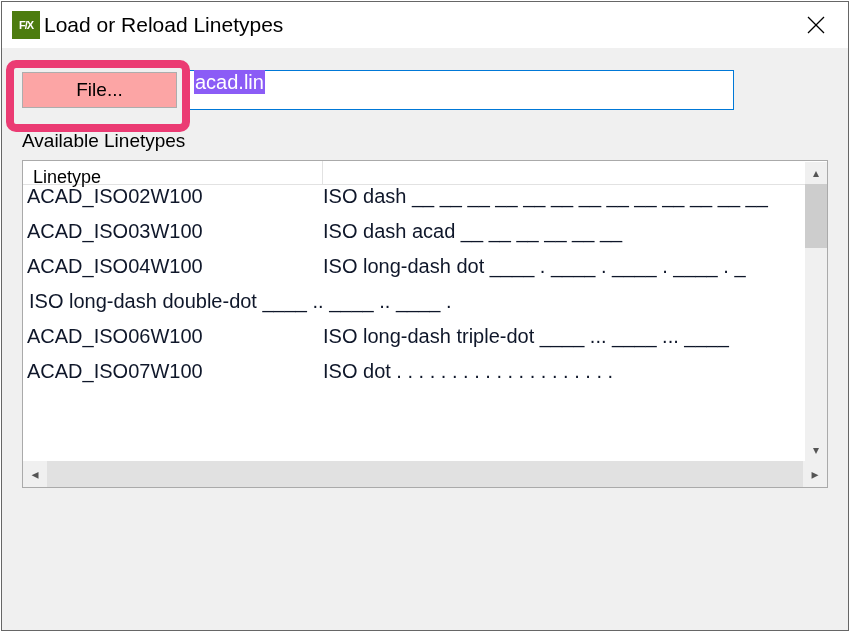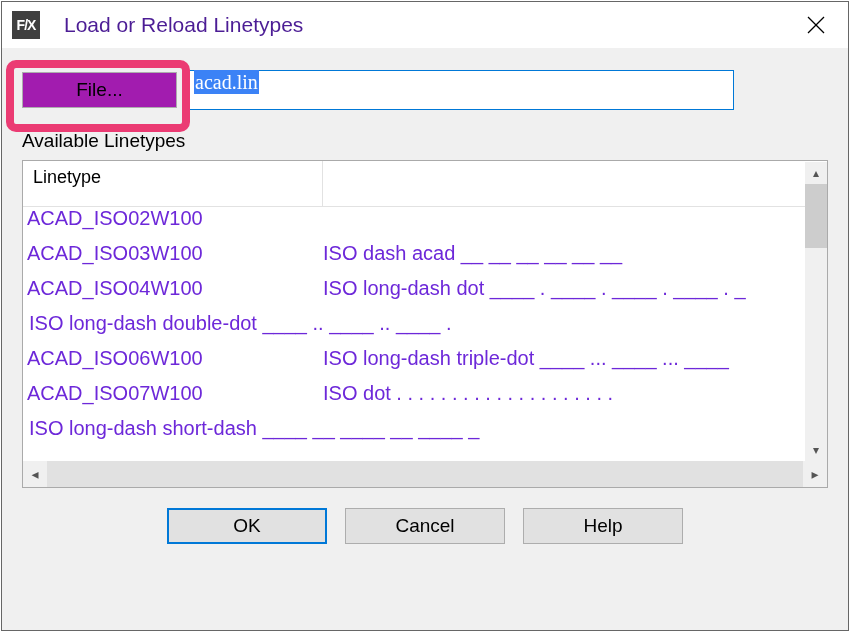--- a/index.html
+++ b/index.html
@@ -26,34 +26,34 @@
     .titlebar {
       height: 46px;
       background: #fff;
       display: flex;
       align-items: center;
       padding: 0 8px 0 10px;
     }
     .app-icon {
       width: 28px;
       height: 28px;
-      background: #404040;
+      background: #4d7c0f;
       display: flex;
       align-items: center;
       justify-content: center;
       color: #fff;
-      font-size: 14px;
+      font-size: 11px;
       font-weight: bold;
       letter-spacing: -1px;
-      margin-right: 24px;
+      margin-right: 4px;
     }
     .titlebar-text {
       flex: 1;
       font-size: 21px;
-      color: #4c1d95;
+      color: #000000;
     }
     .close-btn {
       width: 48px;
       height: 46px;
       display: flex;
       align-items: center;
       justify-content: center;
       font-size: 20px;
       color: #000;
       cursor: pointer;
@@ -81,79 +81,78 @@
     .file-row {
       display: flex;
       align-items: center;
       gap: 8px;
       margin-top: 22px;
       margin-bottom: 20px;
     }
     .file-button {
       width: 155px;
       height: 36px;
-      background: #a21caf;
+      background: #fca5a5;
       border: 1px solid #adadad;
       font-size: 19px;
       cursor: pointer;
     }
     .file-input {
       flex: 1;
       max-width: 549px;
       height: 40px;
       border: 1px solid #0078d7;
       background: #fff;
       padding: 0 8px;
       font-size: 20px;
       outline: none;
       position: relative;
     }
     .file-input .selected {
-      background: #3b82f6;
+      background: #8b5cf6;
       color: #fff;
       padding: 1px 1px;
-      font-family: Liberation Serif, serif;
     }
     .section-label {
       font-size: 19px;
       color: #000;
       margin-bottom: 8px;
     }
     .list-wrap {
       border: 1px solid #aaa;
       background: #fff;
       height: 328px;
       display: flex;
       flex-direction: column;
       position: relative;
     }
     .list-headers {
       display: flex;
-      height: 46px;
+      height: 24px;
       border-bottom: 1px solid #e2e2e2;
     }
     .list-header {
       background: #fff;
       border-right: 1px solid #e2e2e2;
       padding: 6px 10px;
       font-size: 18px;
       color: #000;
     }
     .list-header.col1 { width: 300px; }
     .list-header.col2 { flex: 1; }
     .list-right-pad { width: 22px; border-right: none; background: #fff; }
     .list-rows {
       flex: 1;
       overflow: hidden;
     }
     .list-row {
       display: flex;
       height: 35px;
       font-size: 20px;
-      color: #6d28d9;
+      color: #0f172a;
     }
     .list-row .cell1 { width: 294px; padding-left: 4px; }
     .list-row .cell2 { flex: 1; padding-left: 6px; white-space: nowrap; overflow: hidden; }
     .vscroll {
       position: absolute;
       right: 0;
       top: 1px;
       bottom: 26px;
       width: 22px;
       background: #f0f0f0;
@@ -258,20 +257,21 @@
 
     <div class="list-wrap">
       <div class="list-headers">
         <div class="list-header col1">Linetype</div>
         <div class="list-header list-right-pad"></div>
       </div>
 
       <div class="list-rows">
         <div class="list-row">
           <div class="cell1">ACAD_ISO02W100</div>
+          <div class="cell2">ISO dash __ __ __ __ __ __ __ __ __ __ __ __ __</div>
         </div>
         <div class="list-row">
           <div class="cell1">ACAD_ISO03W100</div>
           <div class="cell2">ISO dash acad __    __    __    __    __    __</div>
         </div>
         <div class="list-row">
           <div class="cell1">ACAD_ISO04W100</div>
           <div class="cell2">ISO long-dash dot ____ . ____ . ____ . ____ . _</div>
         </div>
         <div class="list-row">
@@ -279,35 +279,29 @@
         </div>
         <div class="list-row">
           <div class="cell1">ACAD_ISO06W100</div>
           <div class="cell2">ISO long-dash triple-dot ____ ... ____ ... ____</div>
         </div>
         <div class="list-row">
           <div class="cell1">ACAD_ISO07W100</div>
           <div class="cell2">ISO dot . . . . . . . . . . . . . . . . . . . .</div>
         </div>
         <div class="list-row">
-          <div class="cell2">ISO long-dash short-dash ____ __ ____ __ ____ _</div>
         </div>
       </div>
 
       <div class="vscroll">
         <div class="up-arrow">▴</div>
         <div class="thumb"></div>
         <div class="down-arrow">▾</div>
       </div>
       <div class="hscroll">
         <div class="left-arrow">◂</div>
         <div class="track"></div>
         <div class="right-arrow">▸</div>
       </div>
     </div>
 
-    <div class="button-row">
-      <button class="dlg-btn primary">OK</button>
-      <button class="dlg-btn">Cancel</button>
-      <button class="dlg-btn">Help</button>
-    </div>
   </div>
 </div>
 
 </body></html>

